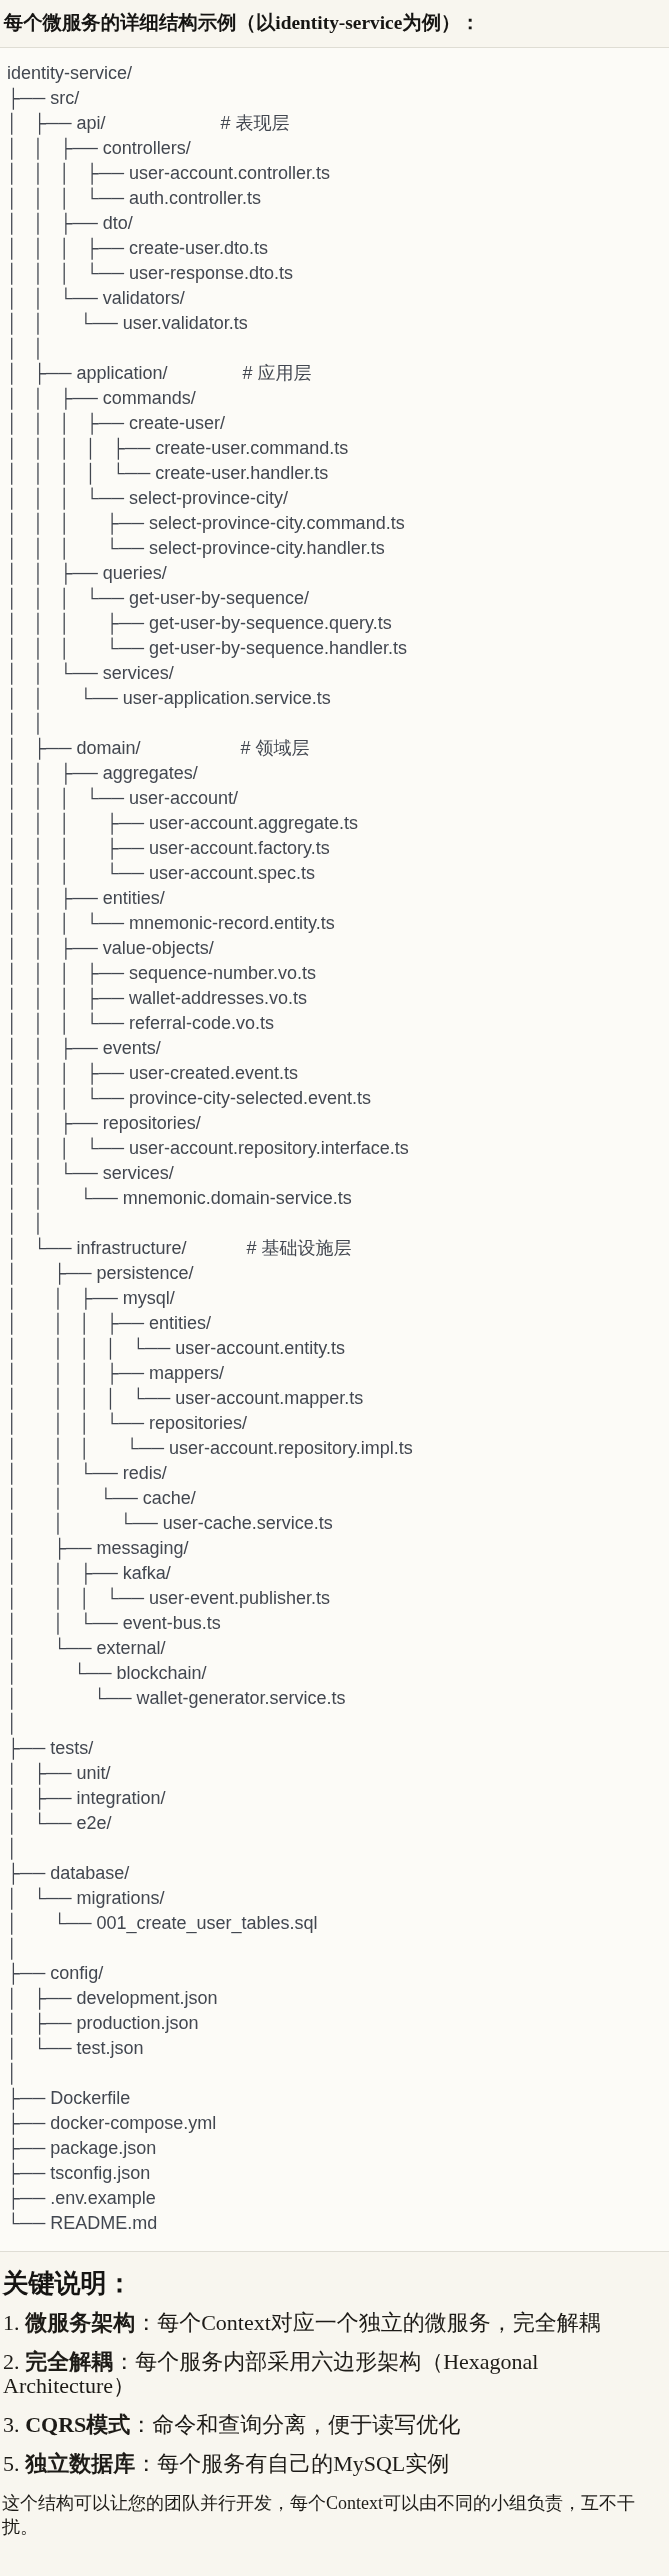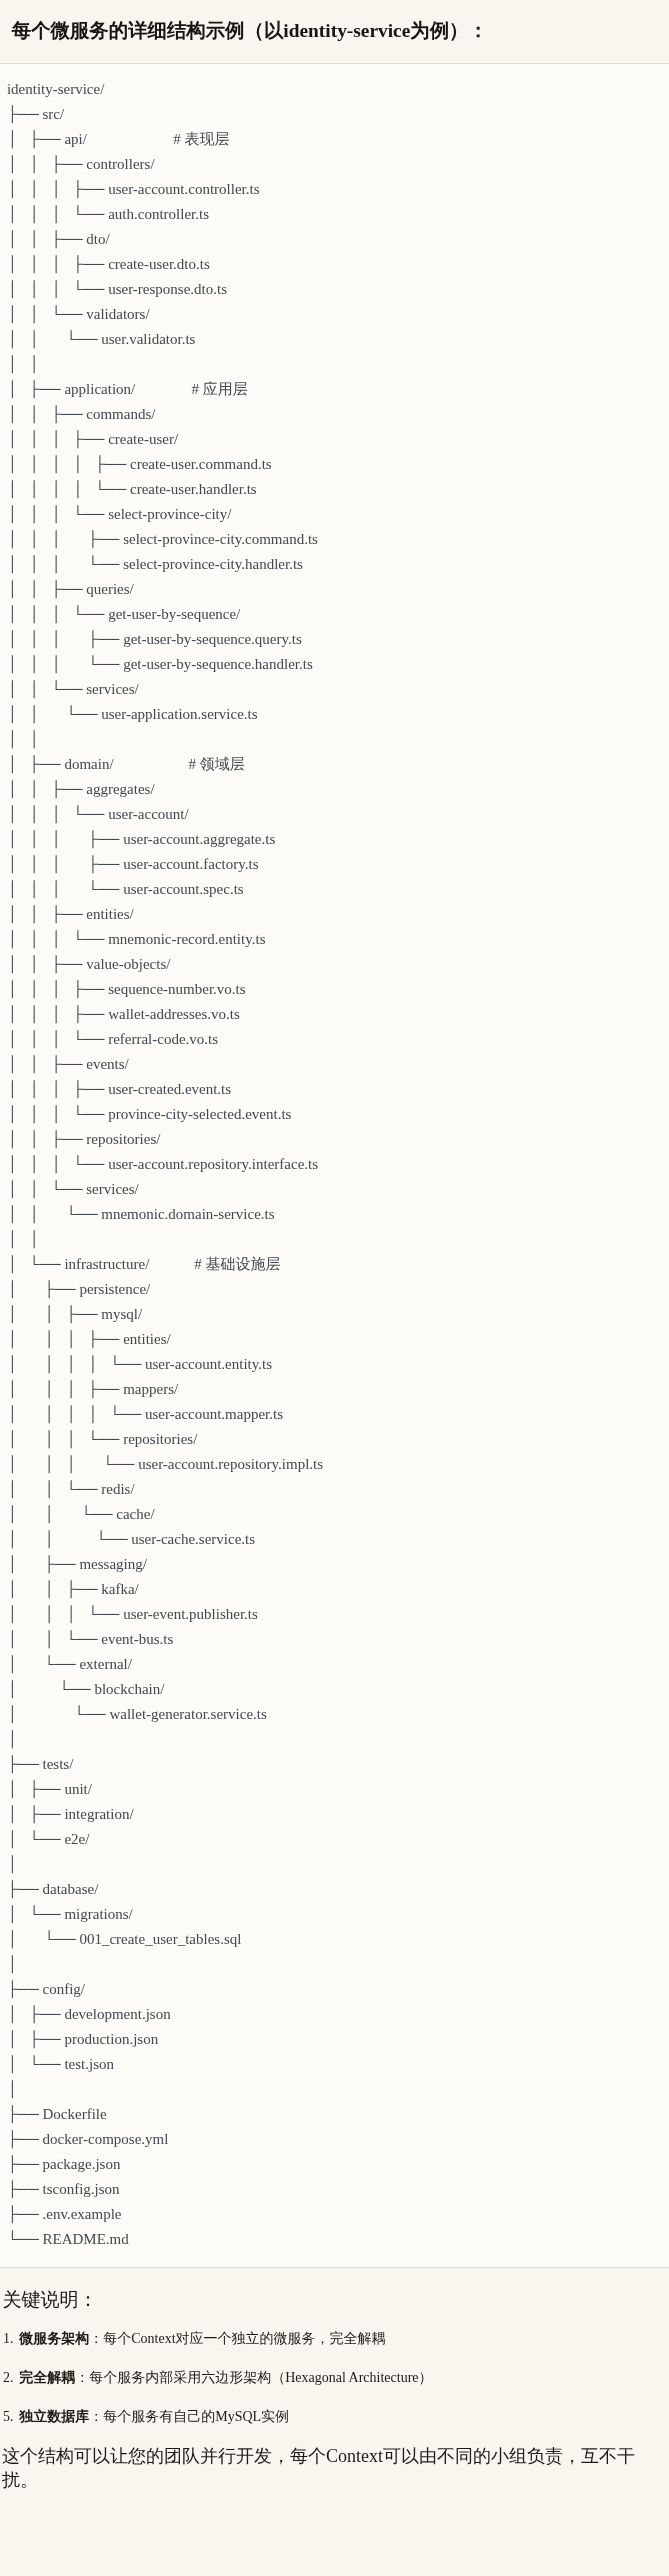--- a/index.html
+++ b/index.html
@@ -15,55 +15,55 @@
     padding: 0;
   }
   body {
     width: 669px;
     min-height: 2576px;
     background: var(--page_bg);
     color: var(--body_text);
     font-family: "Liberation Serif", serif;
   }
   .title {
-    margin: 8px;
+    margin: 0;
     padding: 10px 5px 12px 3.8px;
     font-size: 19.4px;
     line-height: 25px;
     font-weight: bold;
     color: #161513;
   }
   .codeblock {
     background: var(--code_bg);
     border-top: 0.6px solid var(--divider);
     border-bottom: 0.6px solid var(--divider);
     padding: 12.5px 6.3px 15px 6.9px;
   }
   .tree {
     margin: 0;
-    font-family: Liberation Serif, serif;
-    font-size: 15px;
+    font-family: Liberation Sans, sans-serif;
+    font-size: 18px;
     line-height: 25px;
     color: var(--tree_text);
     white-space: pre;
   }
   .notes-heading {
     margin: 19px 0 0 2.5px;
-    font-size: 19px;
+    font-size: 26px;
     line-height: 25px;
-    font-weight: normal;
+    font-weight: bold;
     color: #161513;
   }
   .notes-list {
     list-style: none;
     margin: 15px 0 0 0;
     padding: 0 0 0 3.1px;
   }
   .note-item {
-    font-size: 14px;
+    font-size: 22px;
     line-height: 24px;
     margin-bottom: 15px;
   }
   .note-item .num { margin-right: 5.6px; }
   .note-item .label { font-weight: bold; }
   .footer {
     margin: 8.8px 0 0 1.9px;
     padding-bottom: 2.5px;
     font-size: 18px;
     line-height: 24px;
@@ -166,20 +166,21 @@
 └── README.md</pre>
   </div>
 
   <h3 class="notes-heading">关键说明：</h3>
 
   <ol class="notes-list" id="notes-list">
     <li class="note-item"><span class="num">1.</span><span class="label">微服务架构</span><span class="rest">：每个Context对应一个独立的微服务，完全解耦</span></li>
 
     <li class="note-item"><span class="num">2.</span><span class="label">完全解耦</span><span class="rest">：每个服务内部采用六边形架构（Hexagonal Architecture）</span></li>
 
+    <li class="note-item"><span class="num">3.</span><span class="label">CQRS模式</span><span class="rest">：命令和查询分离，便于读写优化</span></li>
 
 
     <li class="note-item"><span class="num">5.</span><span class="label">独立数据库</span><span class="rest">：每个服务有自己的MySQL实例</span></li>
 
   </ol>
 
   <p class="footer">这个结构可以让您的团队并行开发，每个Context可以由不同的小组负责，互不干扰。</p>
 
 </div>
 

